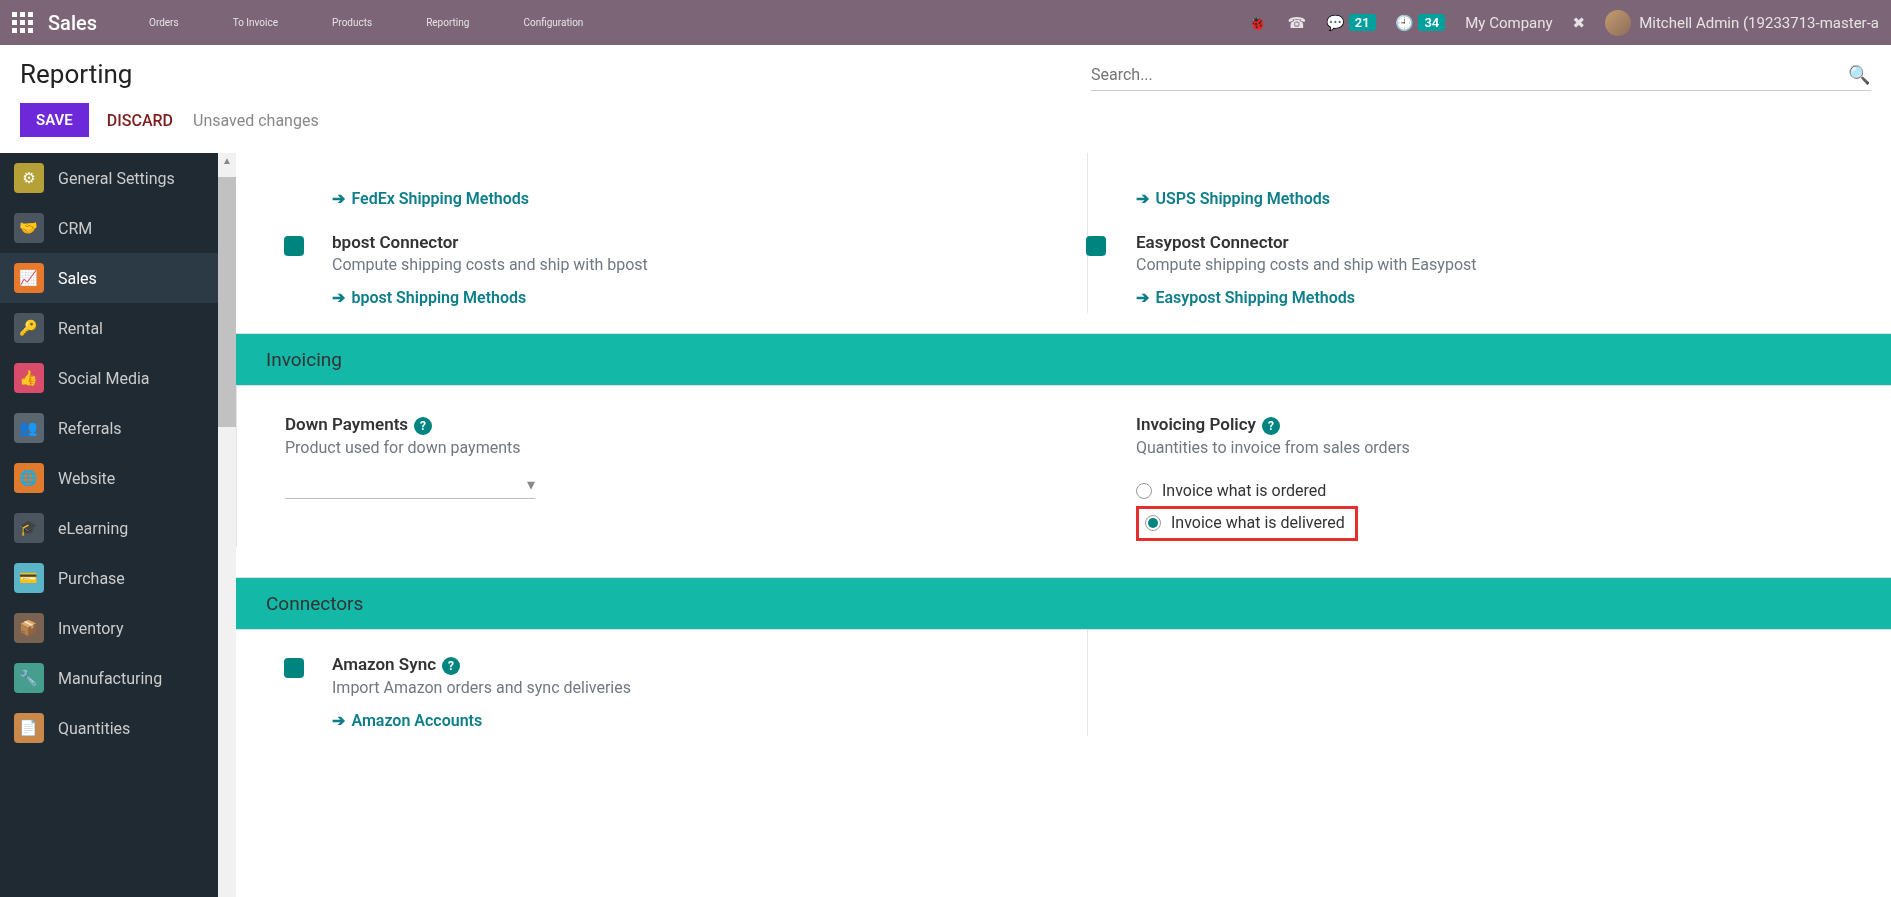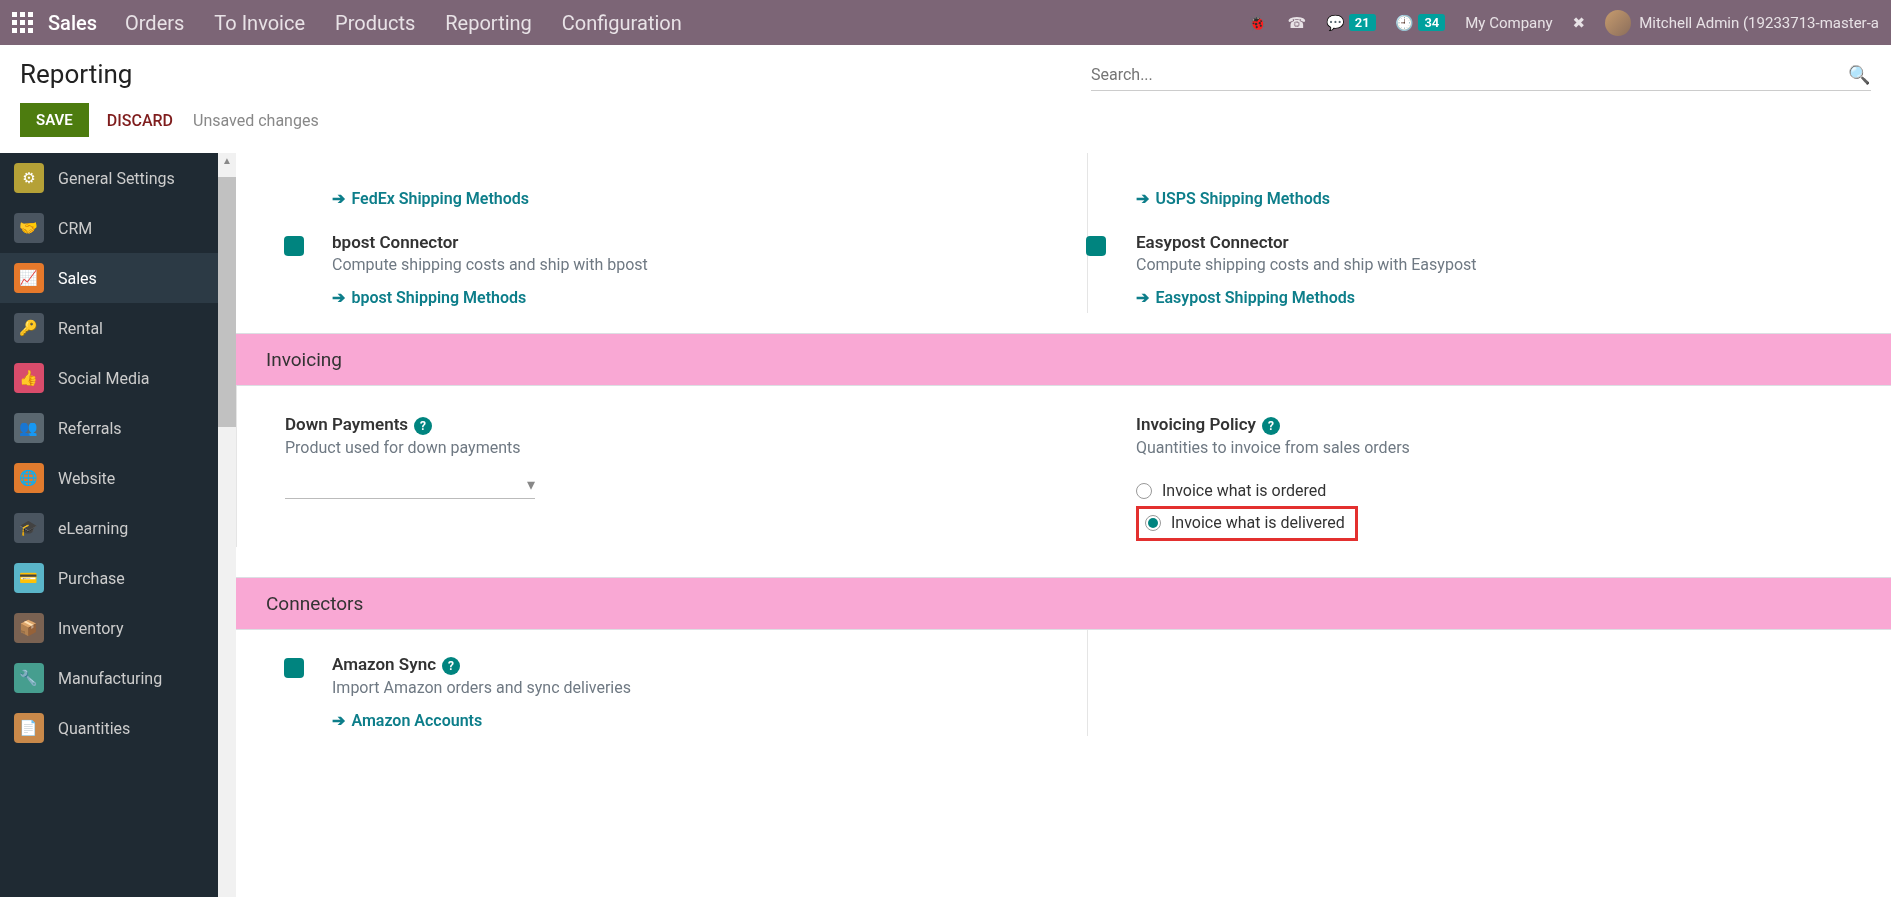--- a/index.html
+++ b/index.html
@@ -2,34 +2,34 @@
 <html><head>
 <meta charset="utf-8">
 <style>
 * { box-sizing: border-box; margin: 0; padding: 0; font-family: -apple-system, BlinkMacSystemFont, "Segoe UI", Roboto, sans-serif; }
 body { background: #fff; overflow: hidden; width: 1891px; height: 897px; }
 
 .topbar { background: #7C6576; height: 45px; display: flex; align-items: center; color: #fff; padding: 0 12px; }
 .topbar .apps-icon { width: 22px; height: 22px; display: grid; grid-template-columns: repeat(3,1fr); grid-template-rows: repeat(3,1fr); gap: 2px; margin-right: 14px; cursor: pointer; }
 .topbar .apps-icon span { background: #fff; width: 5px; height: 5px; }
 .topbar .brand { font-size: 20px; font-weight: 500; margin-right: 28px; }
-.topbar .nav-item { font-size: 20px; margin-right: 30px; cursor: pointer; color: #e8e2e6; }
+.topbar .nav-item { font-size: 10px; margin-right: 30px; cursor: pointer; color: #e8e2e6; margin-left: 24px; }
 .spacer { flex: 1; }
 .topbar .right-item { display: inline-flex; align-items: center; margin-left: 20px; color: #e8e2e6; cursor: pointer; font-size: 15px; }
 .badge { background: #00A09D; color: #fff; border-radius: 3px; padding: 1px 6px; font-size: 13px; margin-left: 4px; font-weight: 600; }
 .avatar { width: 26px; height: 26px; border-radius: 50%; background: linear-gradient(135deg,#c79c6e,#8a6d5b); margin-right: 8px; }
 
 .header { display: flex; align-items: flex-start; padding: 14px 20px 0 20px; }
 .header h1 { font-size: 26px; font-weight: 400; color: #222; }
 .header .search-wrap { margin-left: auto; width: 780px; display:flex; align-items:center; border-bottom:1px solid #ccc; }
 .header .search-wrap input { border: none; outline: none; font-size: 16px; color: #555; width: 100%; padding: 6px 0; }
 .search-icon { color:#666; font-size:18px; margin-left:8px; }
 
 .actions { display: flex; align-items: center; padding: 12px 20px 16px 20px; }
-.btn-save { background: #4d7c0f; color: #fff; border: none; padding: 8px 16px; font-size: 15px; font-weight: 600; cursor: pointer; margin-right: 18px; }
+.btn-save { background: #6d28d9; color: #fff; border: none; padding: 8px 16px; font-size: 15px; font-weight: 600; cursor: pointer; margin-right: 18px; }
 .btn-discard { color: #7f1d1d; font-size: 16px; font-weight: 500; cursor: pointer; margin-right: 20px; }
 .dirty { color: #888; font-size: 16px; }
 
 .main { display: flex; height: calc(897px - 45px - 50px - 52px); }
 .sidebar { width: 218px; background: #1F2A33; color: #ccc; overflow-y: auto; position:relative; }
 .sidebar-item { display: flex; align-items: center; padding: 10px 14px; cursor: pointer; font-size: 16px; }
 .sidebar-item.active { background: #2C3A45; color:#fff; }
 .sidebar-item .s-icon { width: 30px; height: 30px; border-radius: 4px; margin-right: 14px; display:flex; align-items:center; justify-content:center; color:#fff; font-size:15px; }
 .ic-general{background:#B5A137;} .ic-crm{background:#4A5560;} .ic-sales{background:#E6792B;} .ic-rental{background:#4A5560;} .ic-social{background:#D94C6B;} .ic-referrals{background:#5A6770;} .ic-website{background:#E07B2E;} .ic-elearning{background:#4A5560;} .ic-purchase{background:#5AB5C9;} .ic-inventory{background:#7A6252;} .ic-mfg{background:#469E8F;} .ic-acct{background:#C9894A;}
 
@@ -40,21 +40,21 @@
 .content { flex:1; overflow:auto; }
 .section-row{ display:flex; }
 .col{ flex:1; padding:18px 24px 6px 48px; border-left:1px solid #e5e5e5; position:relative; }
 .col.first{ border-left:none; padding-left:96px; }
 .chk{ position:absolute; left:48px; top:22px; width:20px; height:20px; background:#00847F; border-radius:4px; }
 .setting-title{ font-size:17px; font-weight:600; color:#333; }
 .setting-desc{ color:#6f7983; font-size:16px; margin-top:3px; }
 .link{ color:#0D7E8A; font-size:16px; font-weight:600; margin-top:14px; display:inline-flex; align-items:center; cursor:pointer; }
 .link .arrow{ margin-right:6px; font-weight:bold; }
 
-.section-head{ background:#f9a8d4; padding:14px 30px; font-size:19px; color:#333; border-top:1px solid #dcdfe3; border-bottom:1px solid #dcdfe3; }
+.section-head{ background:#14b8a6; padding:14px 30px; font-size:19px; color:#333; border-top:1px solid #dcdfe3; border-bottom:1px solid #dcdfe3; }
 
 .radio-row{ display:flex; align-items:center; margin-top:8px; font-size:16px; color:#333; }
 .radio{ width:16px; height:16px; border:1px solid #999; border-radius:50%; margin-right:10px; display:inline-flex; align-items:center; justify-content:center; }
 .radio.checked::after{ content:''; width:10px; height:10px; background:#00847F; border-radius:50%; }
 .highlight{ border:3px solid #E3302F; padding:4px 10px 6px 6px; display:inline-flex; align-items:center; }
 
 .help-icon{ display:inline-flex; width:18px; height:18px; background:#00847F; color:#fff; border-radius:50%; align-items:center; justify-content:center; font-size:12px; font-weight:bold; margin-left:6px; }
 .select-empty{ border-bottom:1px solid #bbb; width:250px; height:28px; margin-top:14px; display:flex; justify-content:flex-end; align-items:center; color:#888; }
 </style>
 </head>

